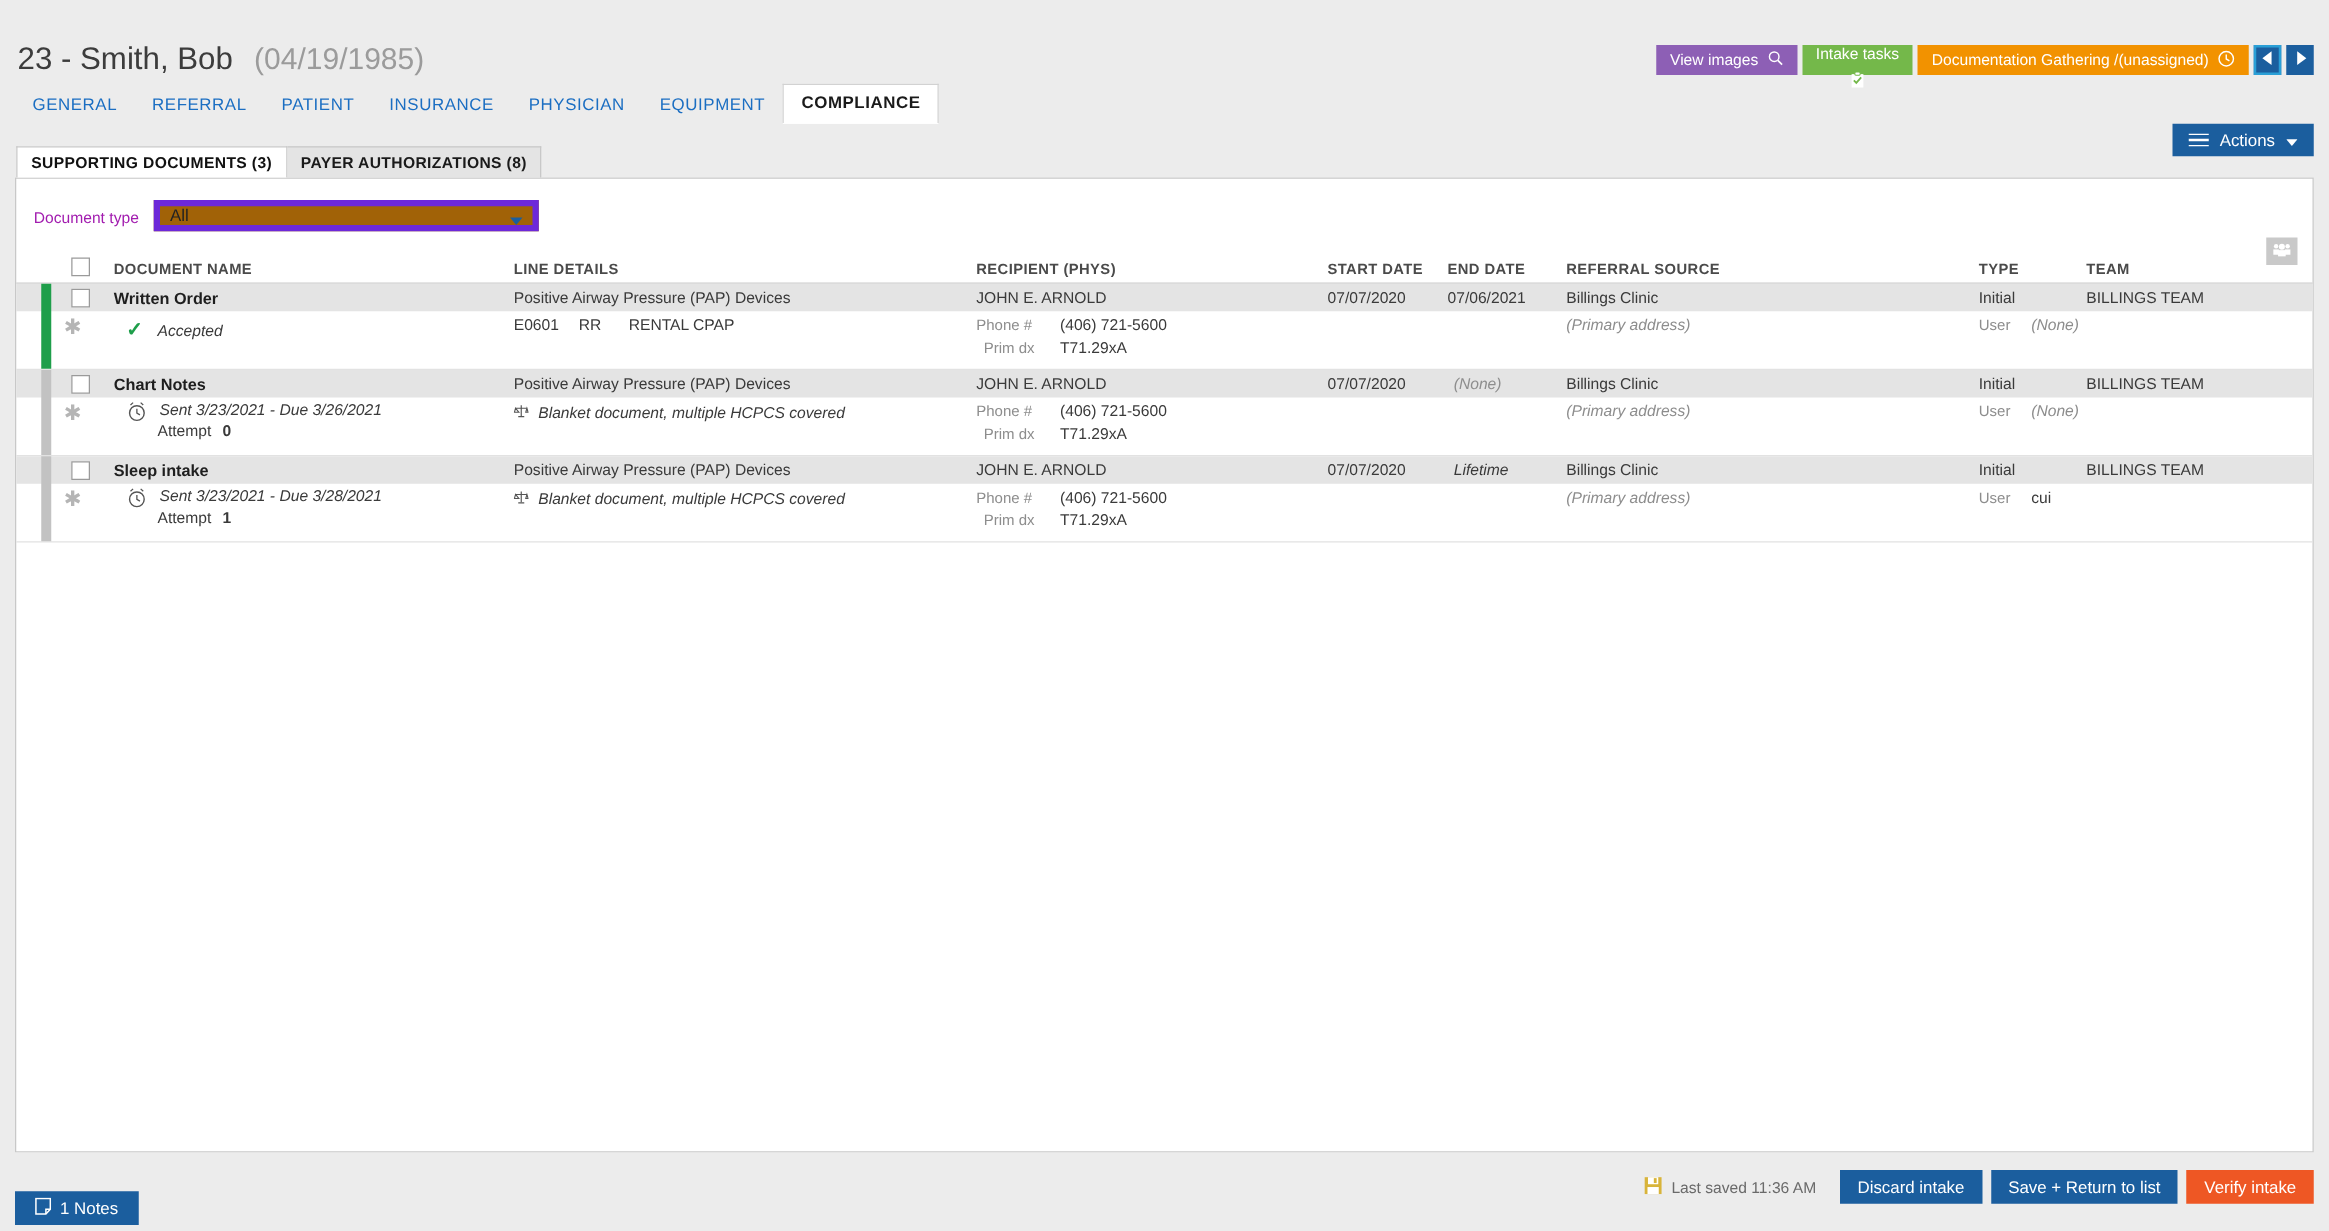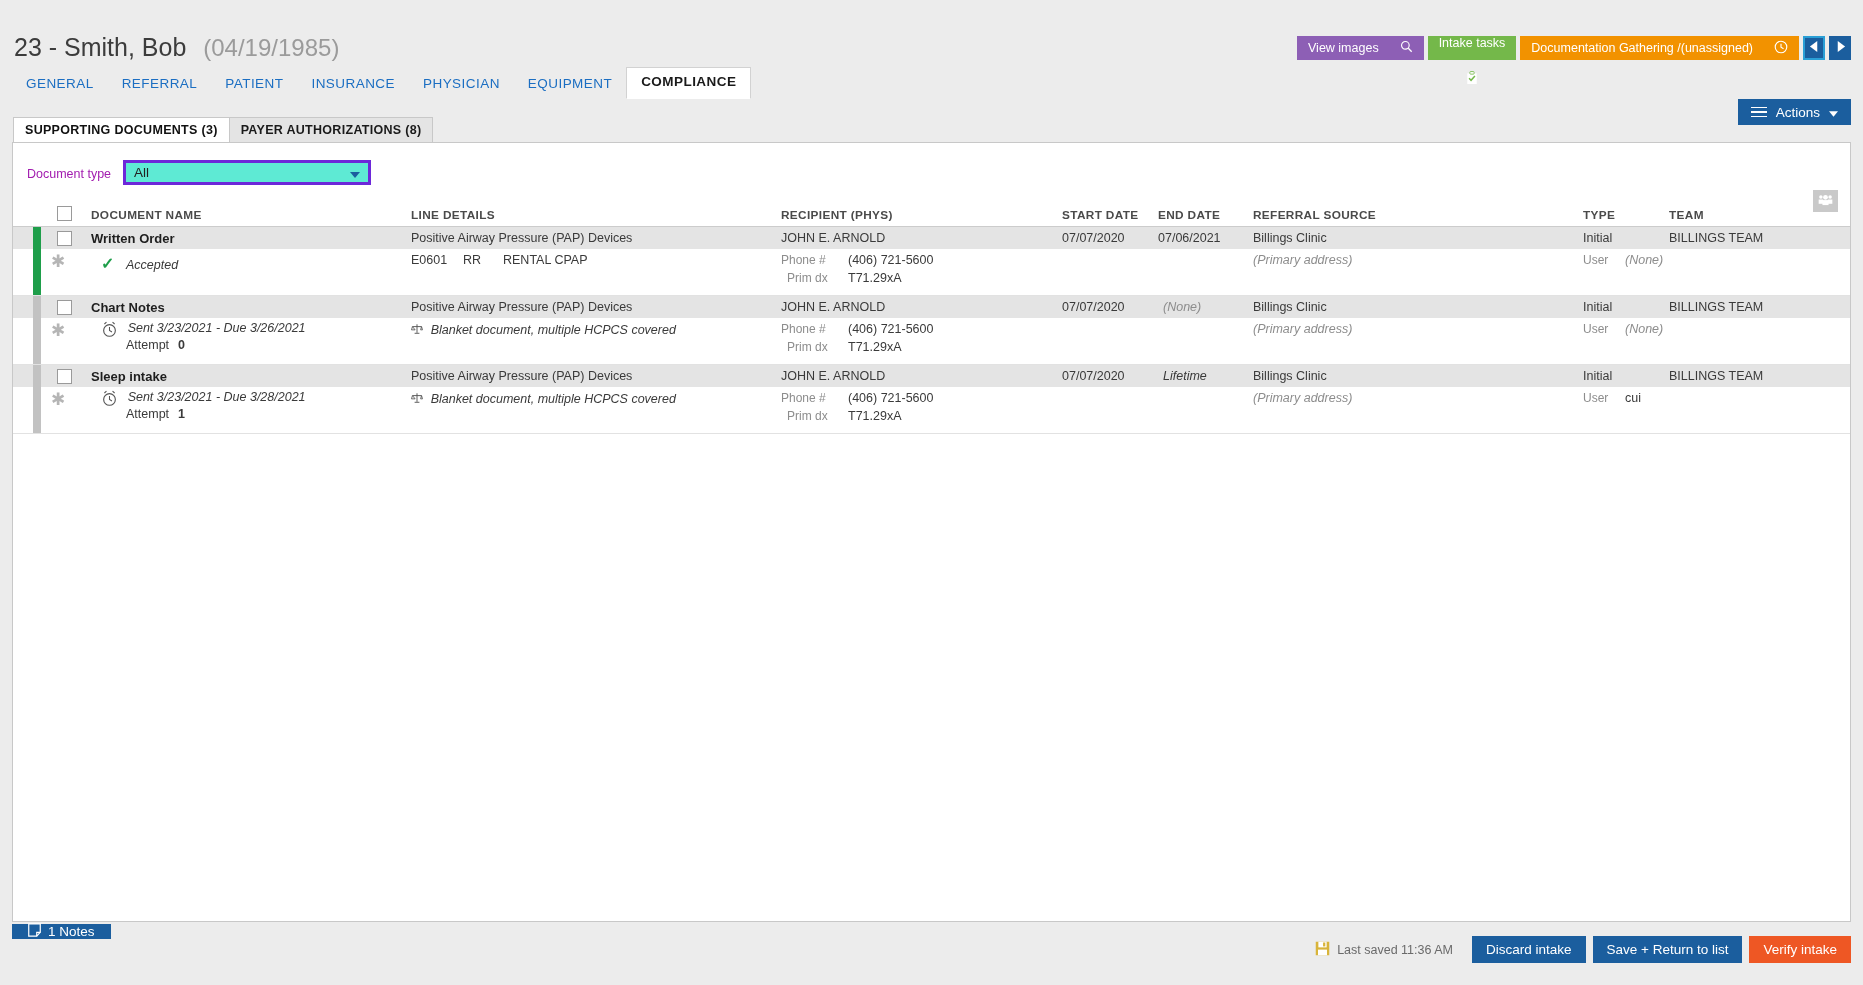--- a/index.html
+++ b/index.html
@@ -43,21 +43,21 @@
     border: 1px solid #d2d2d2; border-bottom: 1px solid #ffffff;
     padding: 6px 14px 9px 14px;
   }
 
   
   .hdr-actions {
     position: absolute; right: 12px; top: 36px;
     display: flex; align-items: center; gap: 4px;
   }
   .pill {
-    height: 24px; display: inline-flex; align-items: center; gap: 21px;
+    height: 24px; display: inline-flex; align-items: center; gap: 7px;
     padding: 0 11px; color: #fff; font-size: 12.5px; white-space: nowrap;
     cursor: pointer; border: none;
     font-family: "Liberation Sans", sans-serif;
   }
   .pill.purple { background: #8d5fb5; }
   .pill.green  { background: #74b84a; flex-direction: column; }
   .pill.orange { background: #f29200; }
   .navarrow {
     width: 22px; height: 24px; background: #1b5e9e;
     display: inline-flex; align-items: center; justify-content: center;
@@ -98,22 +98,22 @@
 
   .filter-row {
     position: absolute; left: 0; top: 14px; right: 0; height: 38px;
   }
   .filter-label {
     position: absolute; left: 14px; top: 10px;
     font-size: 12.5px; color: #a21caf;
   }
   .doctype-select {
     position: absolute; left: 110px; top: 3px;
-    width: 248px; height: 25px;
-    border: 3px solid #6d28d9; background: #5eead4;
+    width: 308px; height: 25px;
+    border: 5px solid #6d28d9; background: #a16207;
     font-size: 13.5px; color: #222; padding: 0 8px;
     display: flex; align-items: center; cursor: pointer;
   }
   .doctype-select .caret {
     position: absolute; right: 8px; top: 9px;
     width: 0; height: 0; border-left: 5px solid transparent;
     border-right: 5px solid transparent; border-top: 6px solid #1b5e9e;
   }
   .team-icon-btn {
     position: absolute; right: 12px; top: 33px;
@@ -162,22 +162,22 @@
   .lbl    { color: #8d8d8d; font-size: 12px; }
 
   .check-glyph { color: #1e9e4a; font-size: 16px; font-weight: bold; }
 
   .clock-ico { display: inline-block; vertical-align: top; }
   .blanket-ico { display: inline-block; vertical-align: middle; margin-right: 4px; }
 
   
   .footer { position: absolute; left: 0; bottom: 0; width: 1863px; height: 63px; background: #ececec; }
   .notes-btn {
-    position: absolute; left: 12px; top: 2px;
-    height: 15px; background: #1b5e9e; color: #fff;
+    position: absolute; left: 12px; top: 31px;
+    height: 27px; background: #1b5e9e; color: #fff;
     display: inline-flex; align-items: center; gap: 7px;
     padding: 0 16px; font-size: 13.5px; cursor: pointer; border: none;
     font-family: "Liberation Sans", sans-serif;
   }
   .foot-right {
     position: absolute; right: 12px; top: 14px;
     display: flex; align-items: center; gap: 7px;
   }
   .saved {
     display: inline-flex; align-items: center; gap: 7px;

